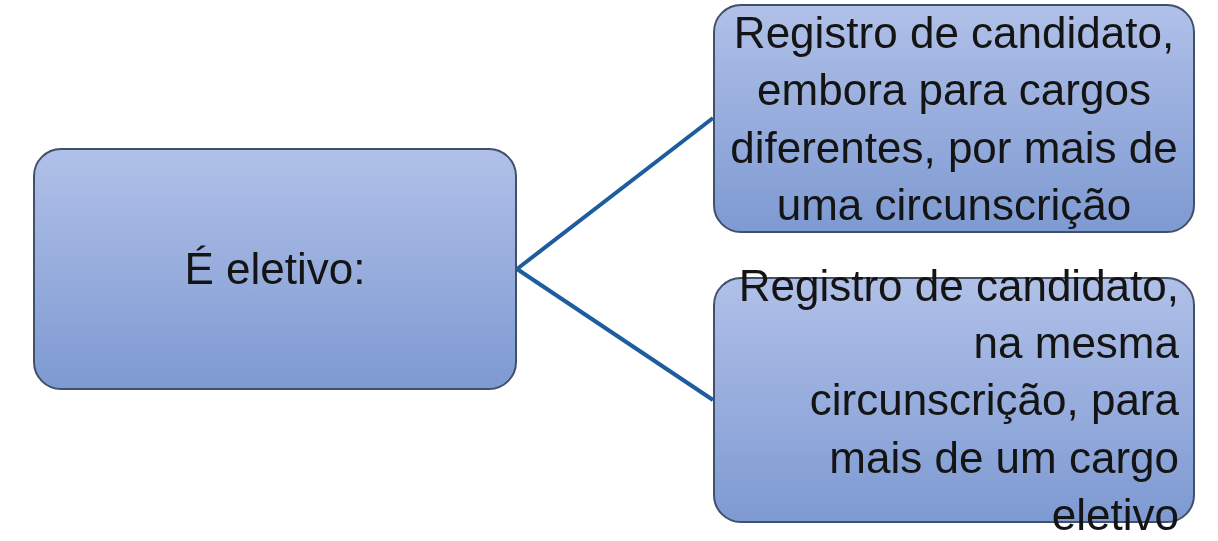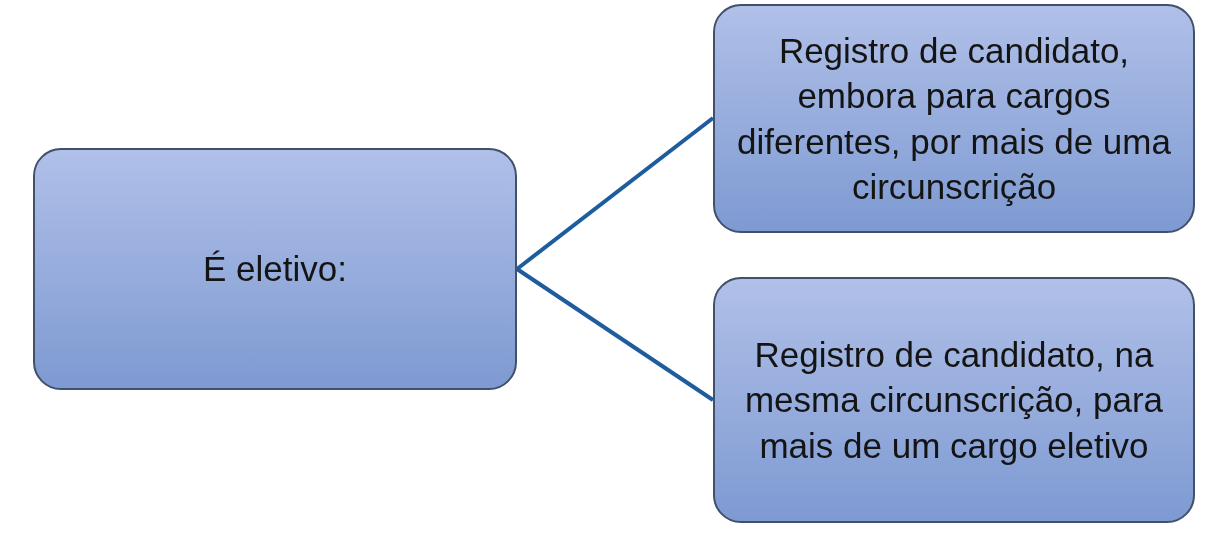--- a/index.html
+++ b/index.html
@@ -37,27 +37,27 @@
     position: absolute;
     z-index: 1;
     display: flex;
     align-items: center;
     justify-content: center;
     text-align: center;
     border-radius: 28px;
     border: 2px solid var(--box-border);
     background: linear-gradient(to bottom, var(--box-fill-top) 0%, var(--box-fill-bottom) 100%);
     color: var(--text-color);
-    font-size: 35px;
+    font-size: 44px;
     line-height: 1.3;
     padding: 6px 14px;
   }
   .node-root   { left: 33px;  top: 148px; width: 484px; height: 242px; }
   .node-child-top    { left: 713px; top: 4px;   width: 482px; height: 229px; }
-  .node-child-bottom { left: 713px; top: 277px; width: 482px; height: 246px; }
+  .node-child-bottom { left: 713px; top: 277px; width: 482px; height: 246px; text-align: right; }
 </style>
 </head>
 <body>
 
 <div class="canvas">
 
   <svg class="connectors" viewBox="0 0 1218 541" xmlns="http://www.w3.org/2000/svg" aria-hidden="true">
     <line x1="517" y1="269" x2="713" y2="118"></line>
     <line x1="517" y1="269" x2="713" y2="400"></line>
   </svg>

